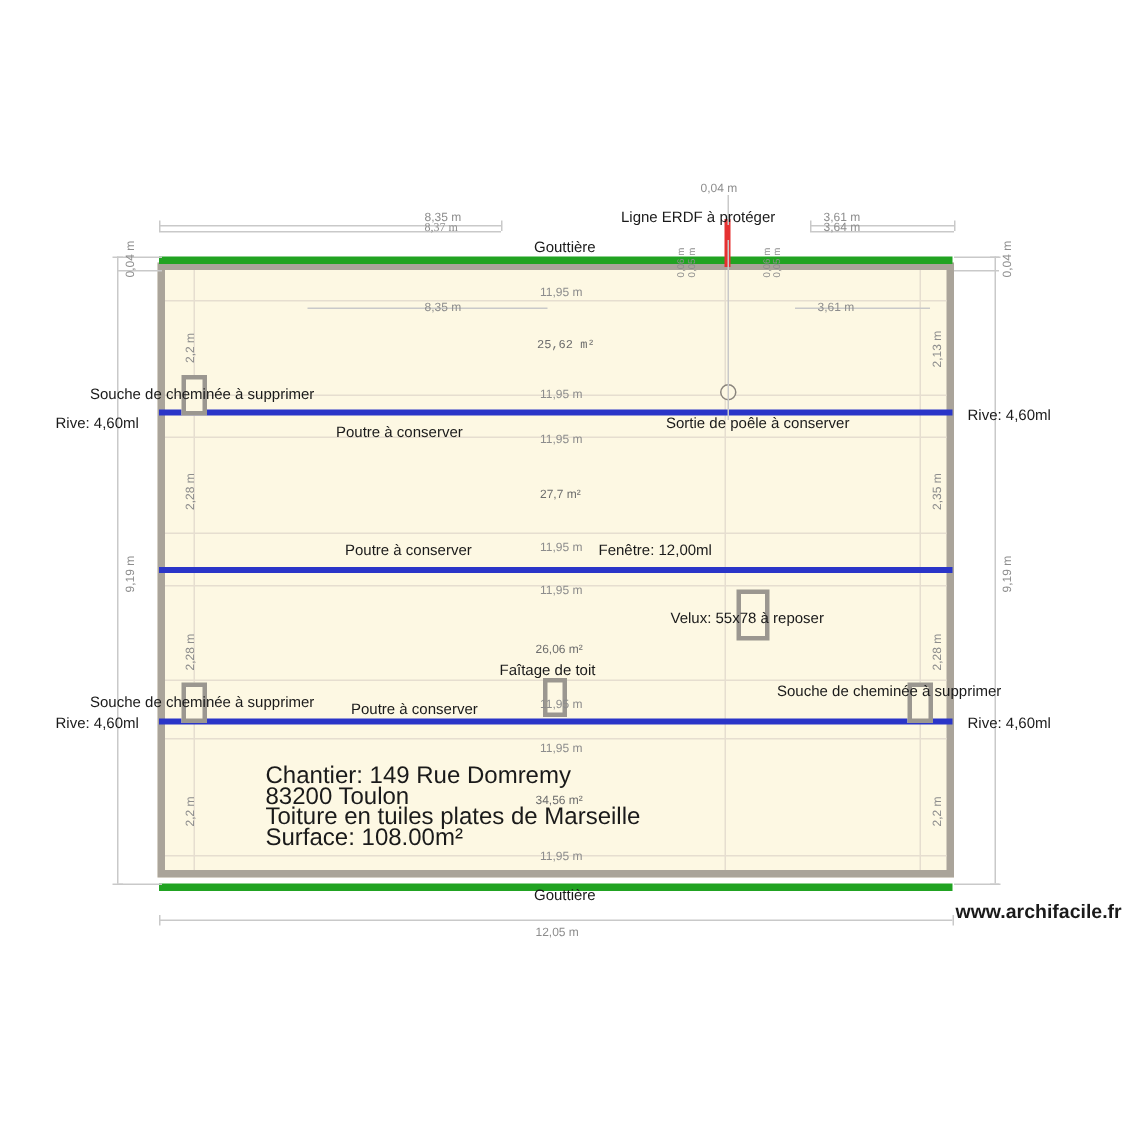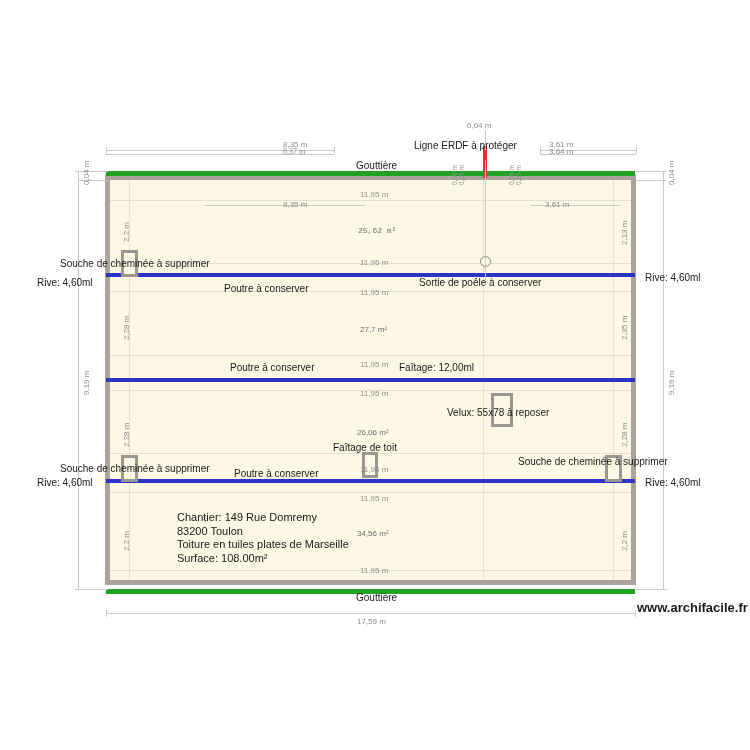--- a/index.html
+++ b/index.html
@@ -122,21 +122,21 @@
     transform: rotate(-90deg);
   }
   .area-text {
     position: absolute;
     font-size: 8px;
     color: #6d6d6d;
     white-space: nowrap;
   }
   .info-block {
     position: absolute;
-    font-size: 11px;
+    font-size: 16px;
     color: #1a1a1a;
     line-height: 13.5px;
     white-space: pre;
   }
   .watermark {
     position: absolute;
     font-size: 13px;
     color: #1a1a1a;
   }
 </style>
@@ -218,23 +218,23 @@
   <div class="label-main" style="left:414px; top:140px;">Ligne ERDF à protéger</div>
 
   <div class="label-main" style="left:60px; top:258px;">Souche de cheminée à supprimer</div>
   <div class="label-main" style="left:60px; top:463px;">Souche de cheminée à supprimer</div>
   <div class="label-main" style="left:518px; top:456px;">Souche de cheminée à supprimer</div>
 
   <div class="label-main" style="left:224px; top:283px;">Poutre à conserver</div>
   <div class="label-main" style="left:230px; top:362px;">Poutre à conserver</div>
   <div class="label-main" style="left:234px; top:468px;">Poutre à conserver</div>
 
-  <div class="label-main" style="left:419px; top:277px;">Sortie de poêle à conserver</div>
-
-  <div class="label-main" style="left:399px; top:362px;">Faîtage: 12,00ml</div>
+  <div class="label-main" style="left:444px; top:277px;">Sortie de poêle à conserver</div>
+
+  <div class="label-main" style="left:399px; top:362px;">Fenêtre: 12,00ml</div>
 
   <div class="label-main" style="left:447px; top:407px;">Velux: 55x78 à reposer</div>
 
   <div class="label-main" style="left:333px; top:442px;">Faîtage de toit</div>
 
   <div class="label-main" style="left:37px; top:277px;">Rive: 4,60ml</div>
   <div class="label-main" style="left:37px; top:477px;">Rive: 4,60ml</div>
   <div class="label-main" style="left:645px; top:272px;">Rive: 4,60ml</div>
   <div class="label-main" style="left:645px; top:477px;">Rive: 4,60ml</div>
 
@@ -252,21 +252,21 @@
   <div class="dim-text-tiny" style="left:451px; top:185px;">0,06 m</div>
   <div class="dim-text-tiny" style="left:458px; top:185px;">0,05 m</div>
   <div class="dim-text-tiny" style="left:508px; top:185px;">0,06 m</div>
   <div class="dim-text-tiny" style="left:515px; top:185px;">0,05 m</div>
 
   <div class="dim-text-v" style="left:82px; top:185px;">0,04 m</div>
   <div class="dim-text-v" style="left:82px; top:395px;">9,19 m</div>
   <div class="dim-text-v" style="left:667px; top:185px;">0,04 m</div>
   <div class="dim-text-v" style="left:667px; top:395px;">9,19 m</div>
 
-  <div class="dim-text" style="left:357px; top:617px;">17,59 m</div>
+  <div class="dim-text" style="left:357px; top:617px;">12,05 m</div>
 
   <div class="dim-text" style="left:283px; top:200px;">8,35 m</div>
   <div class="dim-text" style="left:545px; top:200px;">3,61 m</div>
 
   <div class="dim-text" style="left:360px; top:190px;">11,95 m</div>
   <div class="dim-text" style="left:360px; top:258px;">11,95 m</div>
   <div class="dim-text" style="left:360px; top:288px;">11,95 m</div>
   <div class="dim-text" style="left:360px; top:360px;">11,95 m</div>
   <div class="dim-text" style="left:360px; top:389px;">11,95 m</div>
   <div class="dim-text" style="left:360px; top:465px;">11,95 m</div>

